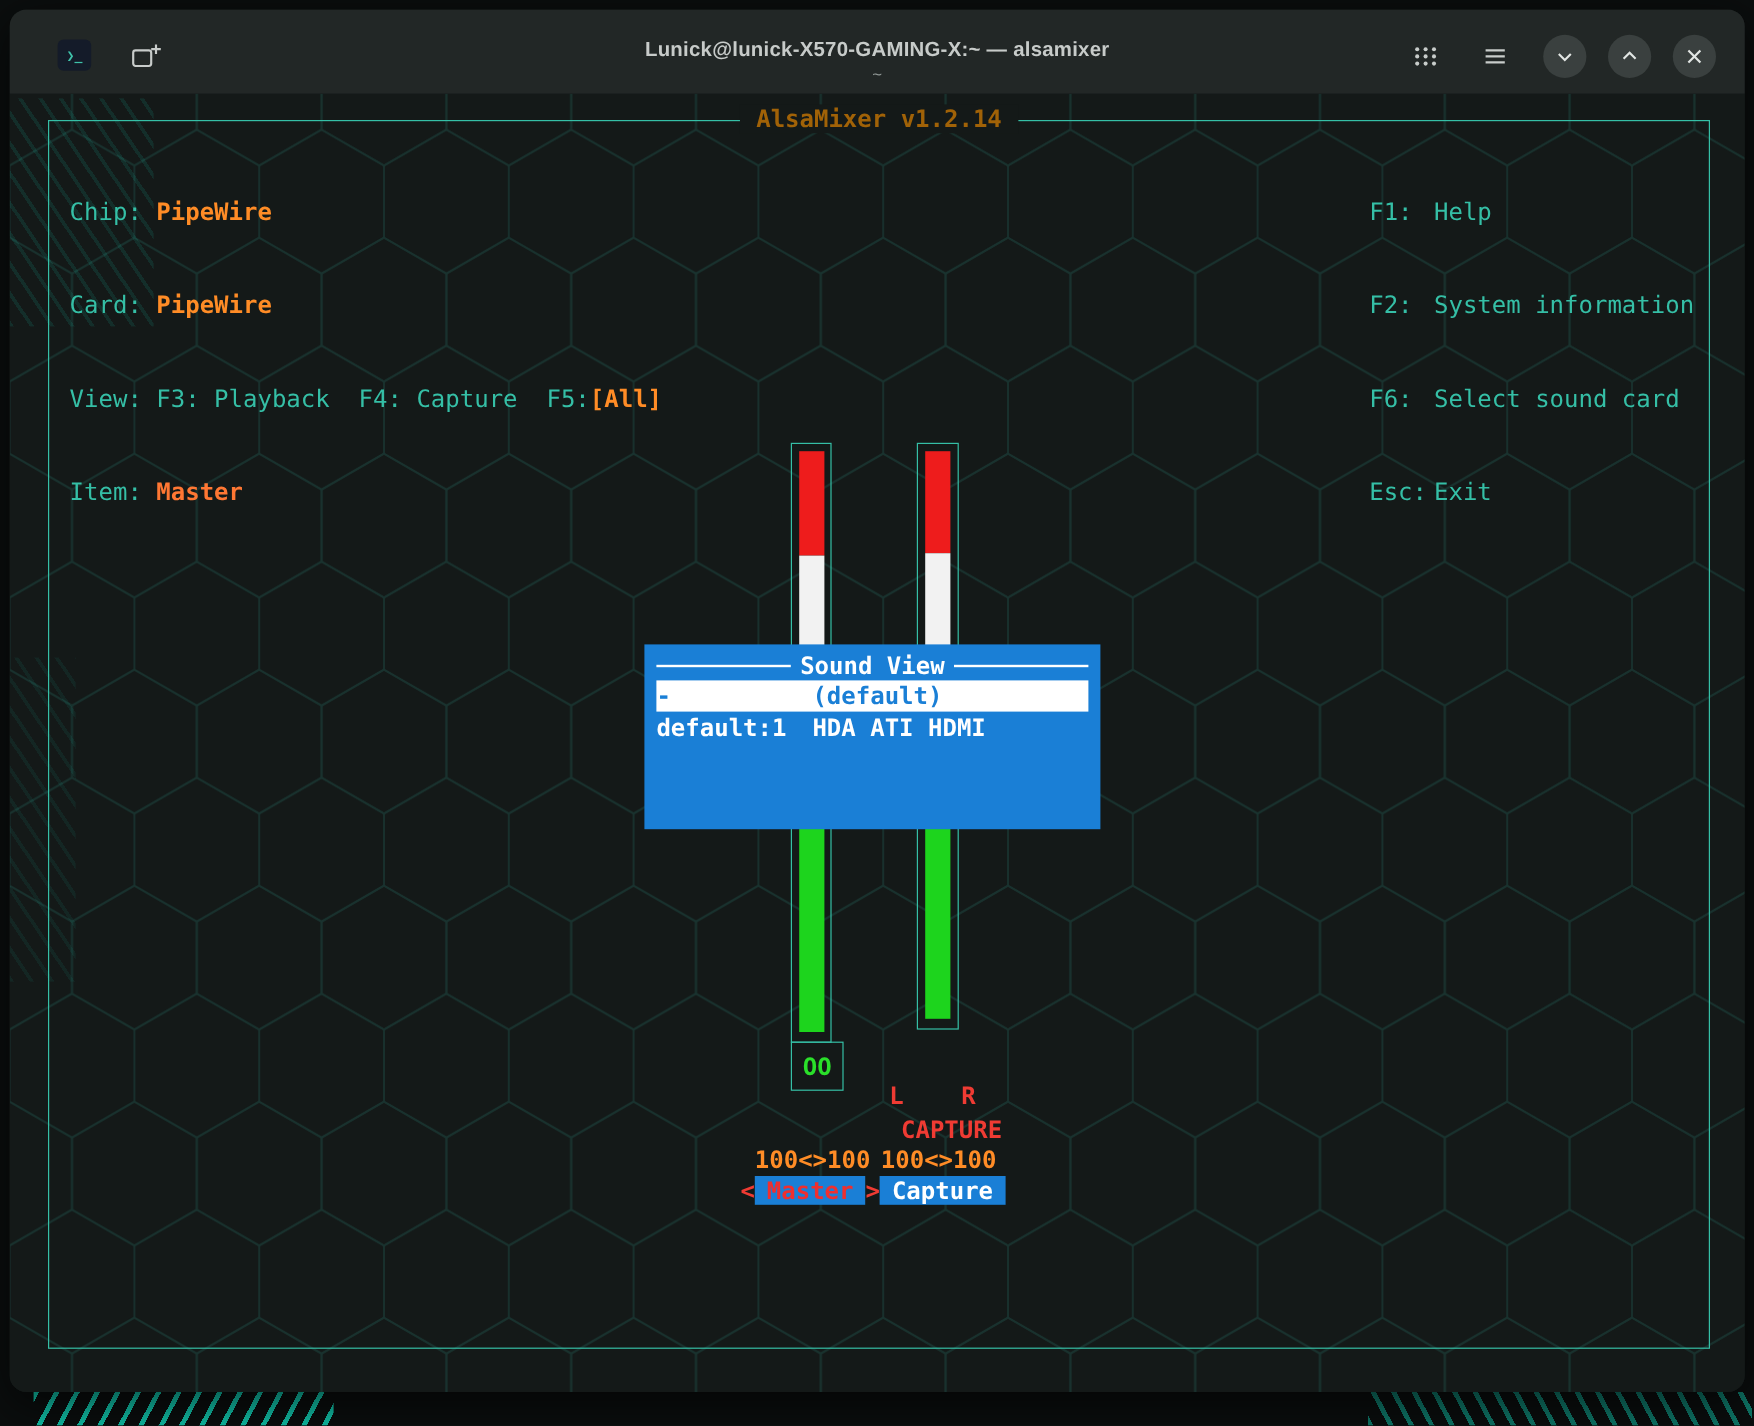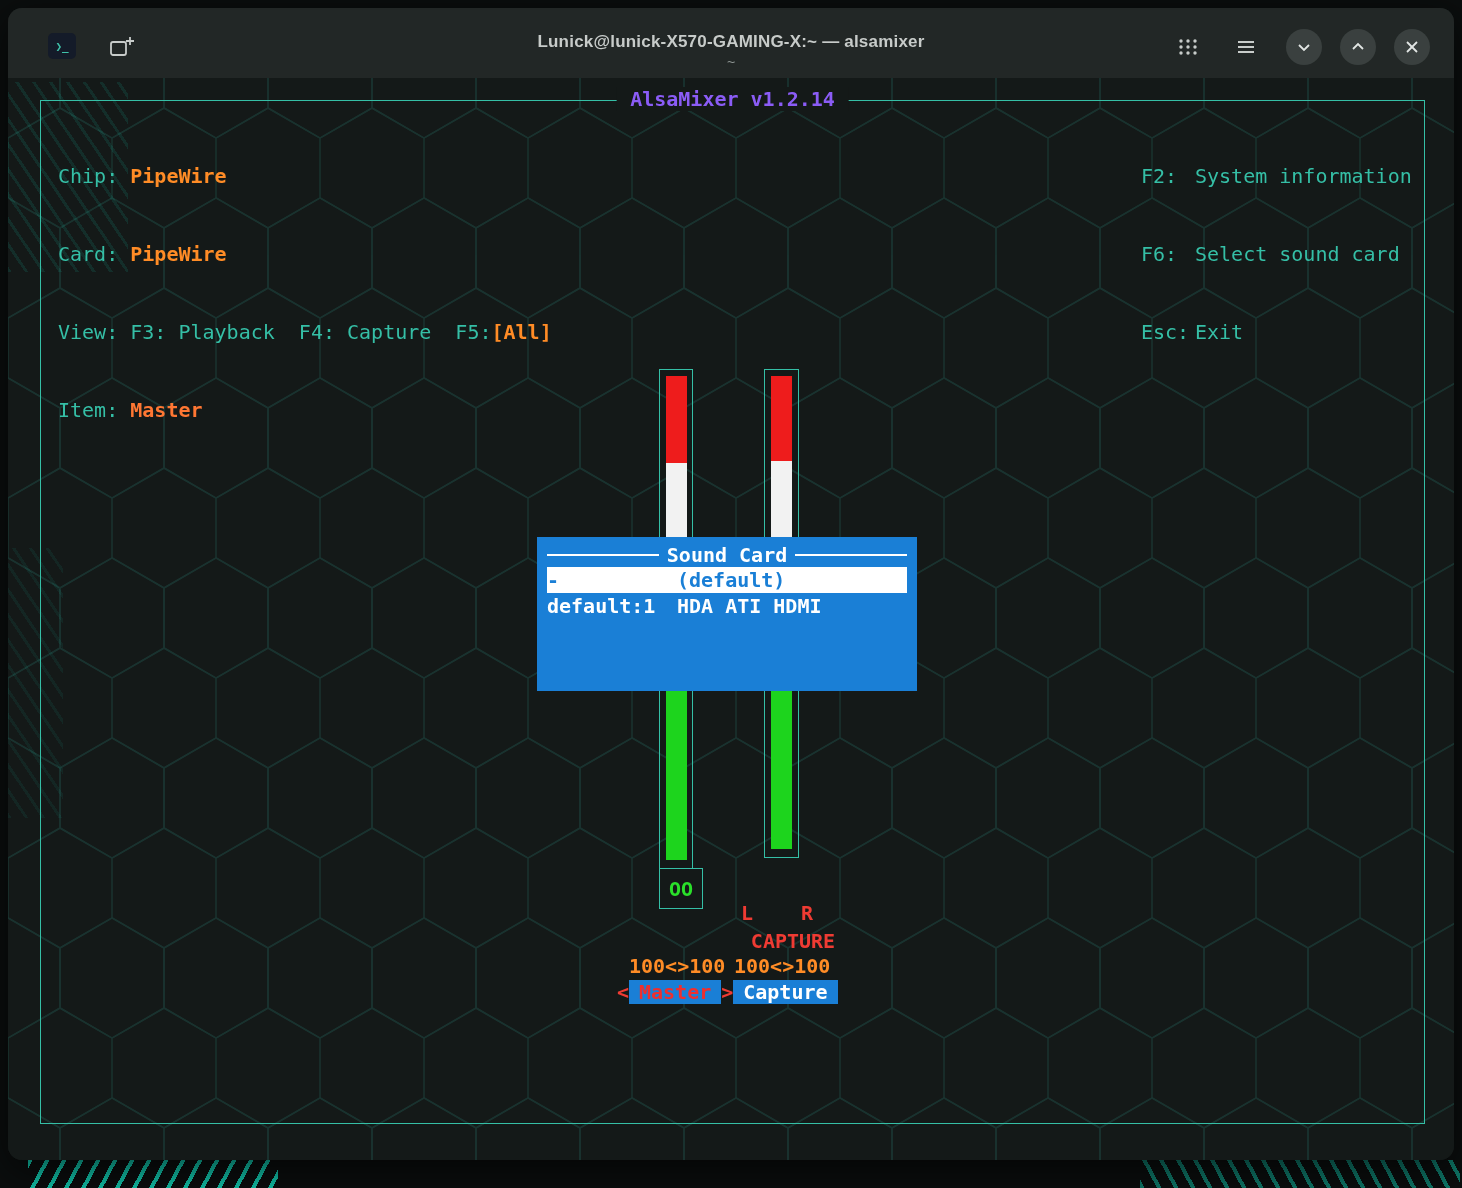--- a/index.html
+++ b/index.html
@@ -72,21 +72,21 @@
   }
 
   
   .mixer {
     position:absolute; left:32px; top:22px; width:1385px; height:1024px;
     border:1px solid #35bfa6; font-size:20px; color:#35bfa6;
   }
   .mixer-title {
     position:absolute; top:-14px; left:50%; transform:translateX(-50%);
     background:#141918; padding:0 14px; white-space:pre;
-    color:#8b5cf6; font-weight:bold;
+    color:#a16207; font-weight:bold;
   }
   .info { position:absolute; left:17px; top:10px; line-height:26px; white-space:pre; }
   .v-orange { color:#ff8c26; font-weight:bold; }
   .v-item   { color:#ff7733; font-weight:bold; }
   .help { position:absolute; left:1100px; top:10px; line-height:26px; white-space:pre; }
   .help .k { display:inline-block; width:54px; }
 
   
   .bar {
     position:absolute; border:1px solid #35bfa6;
@@ -222,20 +222,21 @@
       <div class="mixer-title">AlsaMixer v1.2.14</div>
 
       <div class="info">
         <div><span>Chip:</span> <span class="v-orange">PipeWire</span></div>
         <div><span>Card:</span> <span class="v-orange">PipeWire</span></div>
         <div><span>View:</span> <span>F3: Playback  F4: Capture  F5:</span><span class="v-orange">[All]</span></div>
         <div><span>Item:</span> <span class="v-item">Master</span></div>
       </div>
 
       <div class="help">
+        <div><span class="k">F1:</span><span>Help</span></div>
         <div><span class="k">F2:</span><span>System information</span></div>
         <div><span class="k">F6:</span><span>Select sound card</span></div>
         <div><span class="k">Esc:</span><span>Exit</span></div>
       </div>
 
       <div class="bar master-bar">
         <div class="fill">
           <div class="seg-red"></div>
           <div class="seg-white"></div>
           <div class="seg-green"></div>
@@ -265,21 +266,21 @@
       <div class="chan-row">
         <span class="arrow">&lt;</span>
         <span class="chan chan-master">Master</span>
         <span class="arrow">&gt;</span>
         <span class="chan chan-capture">Capture</span>
       </div>
 
       <div class="dialog">
         <div class="dialog-titlebar">
           <span class="rule"></span>
-          <span>Sound Card</span>
+          <span>Sound View</span>
           <span class="rule"></span>
         </div>
         <div class="ditem selected">
           <span class="col-id">-</span>
           <span class="col-name">(default)</span>
         </div>
         <div class="ditem">
           <span class="col-id">default:1</span>
           <span class="col-name">HDA ATI HDMI</span>
         </div>

